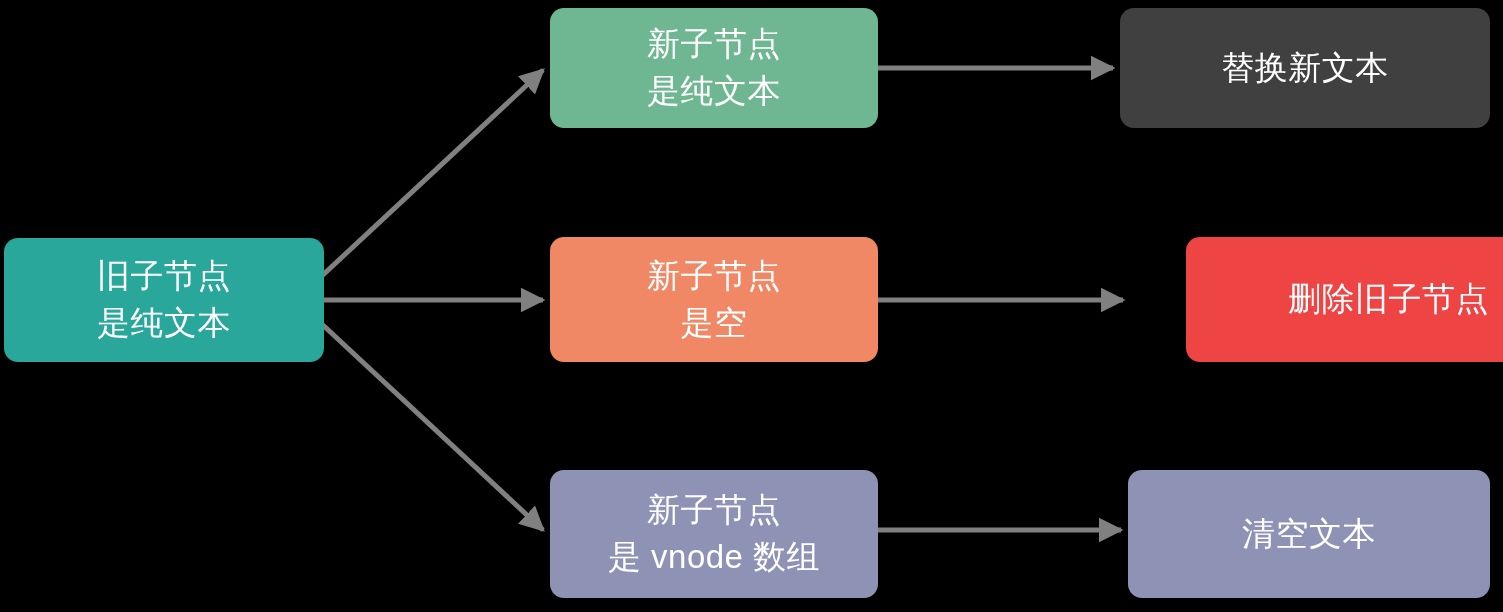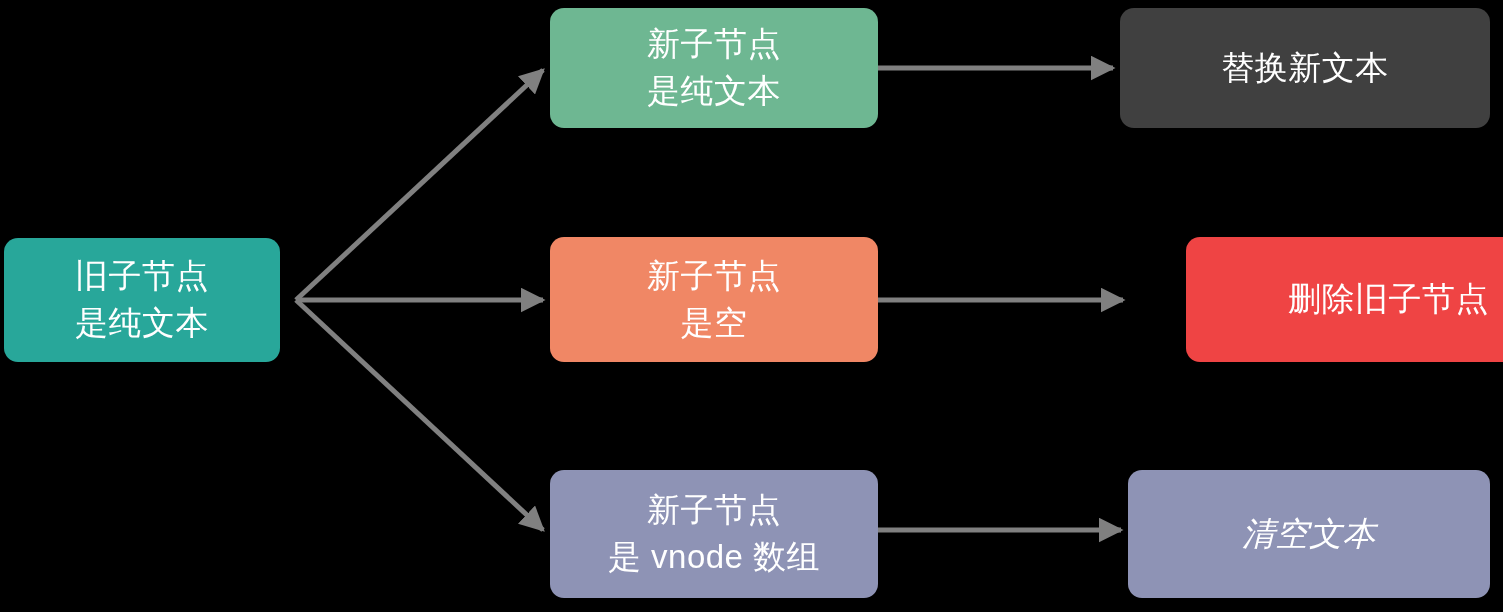--- a/index.html
+++ b/index.html
@@ -77,21 +77,21 @@
       <path class="edge-path" marker-end="url(#arrow)" d="M878,68 L1113,68" style="stroke: rgb(128, 128, 128);"></path>
     </g>
     <g>
       <path class="edge-path" marker-end="url(#arrow)" d="M878,300 L1123,300" style="stroke: rgb(128, 128, 128);"></path>
     </g>
     <g>
       <path class="edge-path" marker-end="url(#arrow)" d="M878,530 L1121,530" style="stroke: rgb(128, 128, 128);"></path>
     </g>
   </svg>
 
-  <div class="node" style="left: 4px; top: 238px; width: 276px; height: 124px; background: rgb(40, 167, 154); color: rgb(255, 255, 255); text-align: right;">
+  <div class="node" style="left: 4px; top: 238px; width: 320px; height: 124px; background: rgb(40, 167, 154); color: rgb(255, 255, 255); text-align: right;">
     <span class="line">旧子节点</span>
     <span class="line">是纯文本</span>
   </div>
 
   <div class="node" style="left: 550px; top: 8px; width: 328px; height: 120px; background: rgb(110, 183, 146); color: rgb(255, 255, 255);">
     <span class="line">新子节点</span>
     <span class="line">是纯文本</span>
   </div>
 
   <div class="node" style="left: 1120px; top: 8px; width: 370px; height: 120px; background: #404040; color: rgb(255, 255, 255);">
@@ -105,17 +105,17 @@
 
   <div class="node" style="left: 1186px; top: 237px; width: 405px; height: 125px; background: #ef4444; color: rgb(255, 255, 255);">
     <span class="line">删除旧子节点</span>
   </div>
 
   <div class="node" style="left: 550px; top: 470px; width: 328px; height: 128px; background: rgb(142, 147, 181); color: rgb(255, 255, 255);">
     <span class="line">新子节点</span>
     <span class="line">是 vnode 数组</span>
   </div>
 
-  <div class="node" style="left: 1128px; top: 470px; width: 362px; height: 128px; background: rgb(142, 147, 181); color: rgb(255, 255, 255); font-style: italic;">
+  <div class="node" style="left: 1128px; top: 470px; width: 362px; height: 128px; background: rgb(142, 147, 181); color: rgb(255, 255, 255);">
     <span class="line">清空文本</span>
   </div>
 
 </div>
 
 </body></html>

